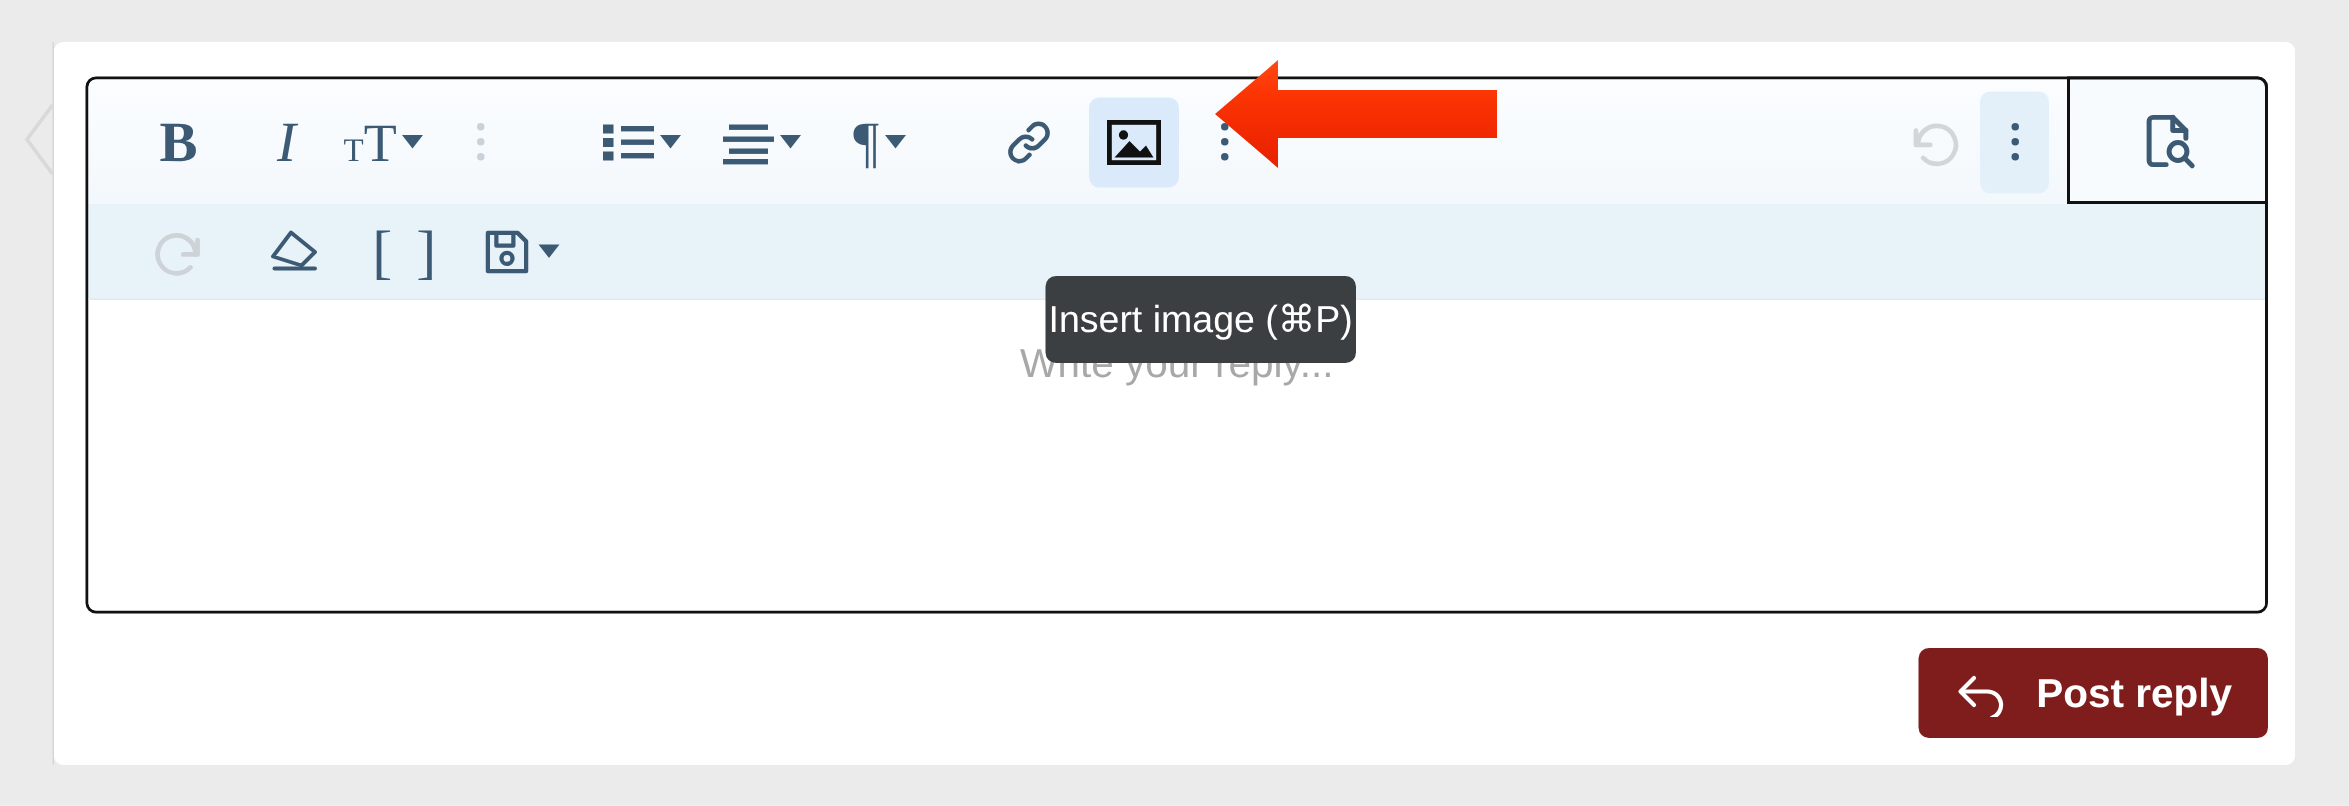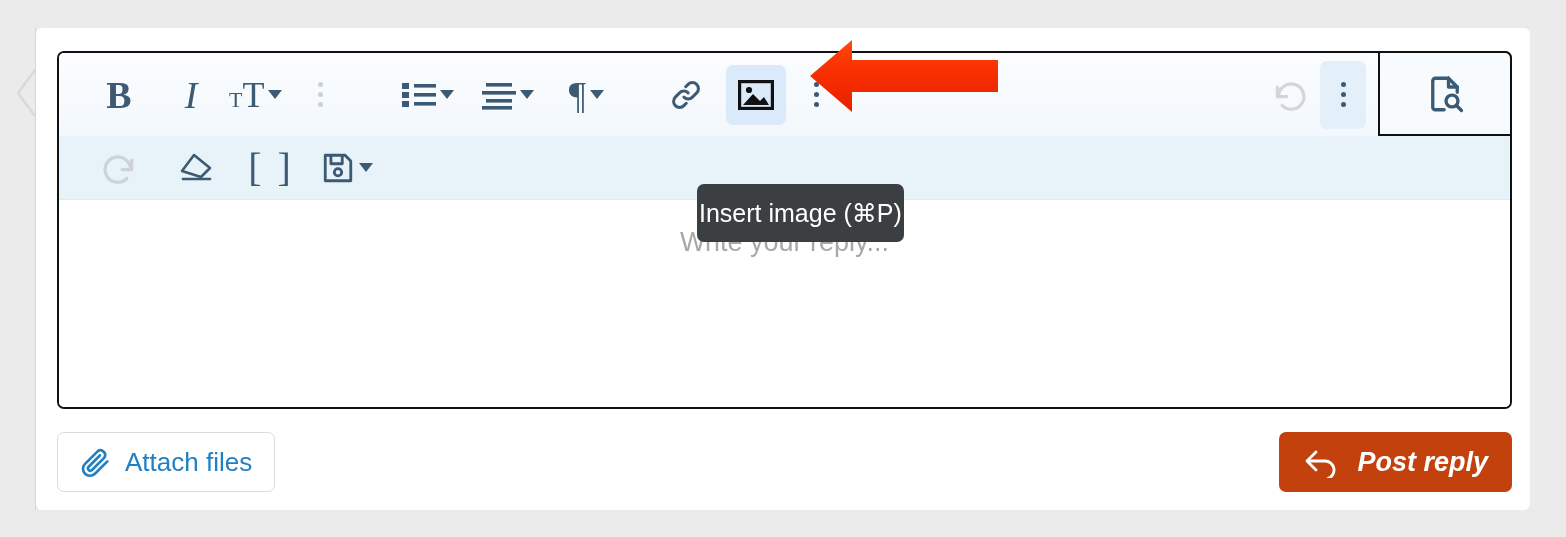--- a/index.html
+++ b/index.html
@@ -200,26 +200,25 @@
     border: 1px solid #d9dcdf;
     border-radius: 7px;
     color: #2180c4;
     font-size: 26px;
     cursor: pointer;
   }
   #post-btn {
     position: absolute; right: 0; top: 0;
     height: 60px; padding: 0 24px;
     display: flex; align-items: center; gap: 16px;
-    background: #c2410c;
+    background: #7f1d1d;
     border-radius: 7px;
     color: #ffffff;
     font-size: 27px; font-weight: 700;
     cursor: pointer;
-    font-style: italic;
   }
 
   
   #red-arrow {
     position: absolute;
     left: 808px; top: 36px;
     width: 192px; height: 82px;
     z-index: 40;
     pointer-events: none;
   }
@@ -372,26 +371,20 @@
 
       <div id="compose">
         <div id="placeholder">Write your reply...</div>
       </div>
 
       <div id="tooltip">Insert image (⌘P)</div>
     </div>
 
     <div id="actions">
 
-      <div id="attach-btn">
-        <svg width="32" height="32" viewBox="0 0 24 24" fill="none" stroke="#2180c4" stroke-width="2" stroke-linecap="round" stroke-linejoin="round">
-          <path d="M20.5 11.5 L11.2 20.8a5.2 5.2 0 0 1-7.4-7.4l9.4-9.4a3.5 3.5 0 0 1 4.9 4.9l-9.3 9.3a1.8 1.8 0 0 1-2.5-2.5l8.6-8.6"></path>
-        </svg>
-        <span>Attach files</span>
-      </div>
 
       <div id="post-btn">
         <svg width="38" height="32" viewBox="0 0 38 32" fill="none" stroke="#ffffff" stroke-width="2.8" stroke-linecap="round" stroke-linejoin="round">
           <path d="M13 6 L4 15 L13 24"></path>
           <path d="M4.5 15 H22a9 9 0 0 1 3 17.5" stroke-dasharray="0"></path>
         </svg>
         <span>Post reply</span>
       </div>
     </div>
 

